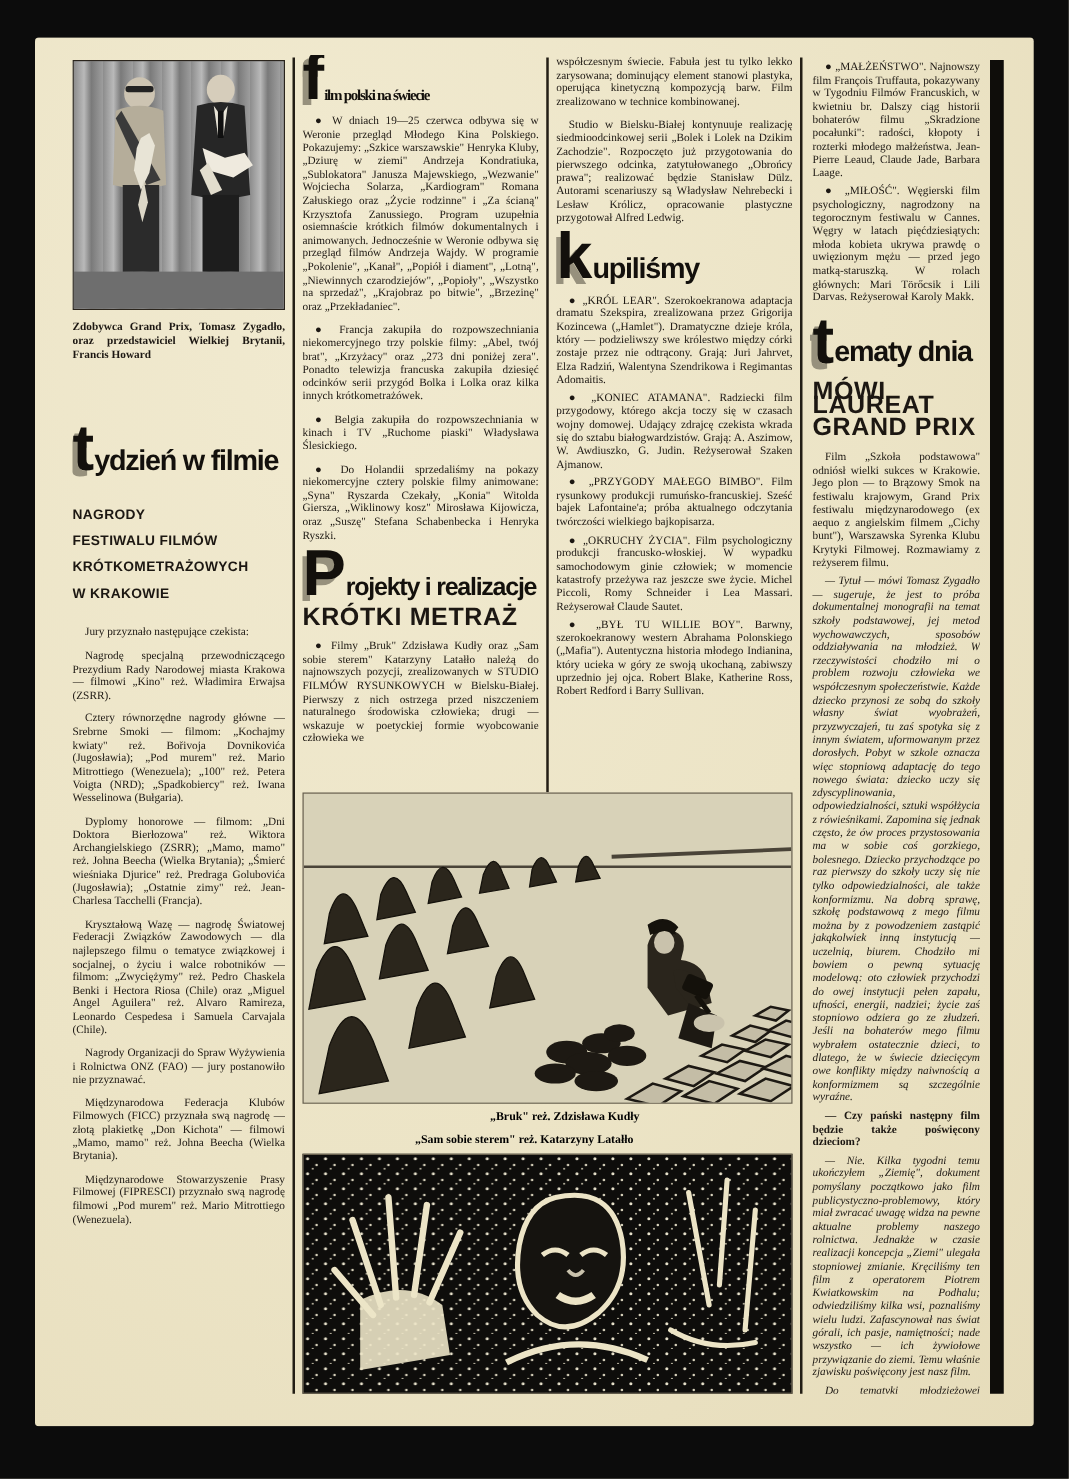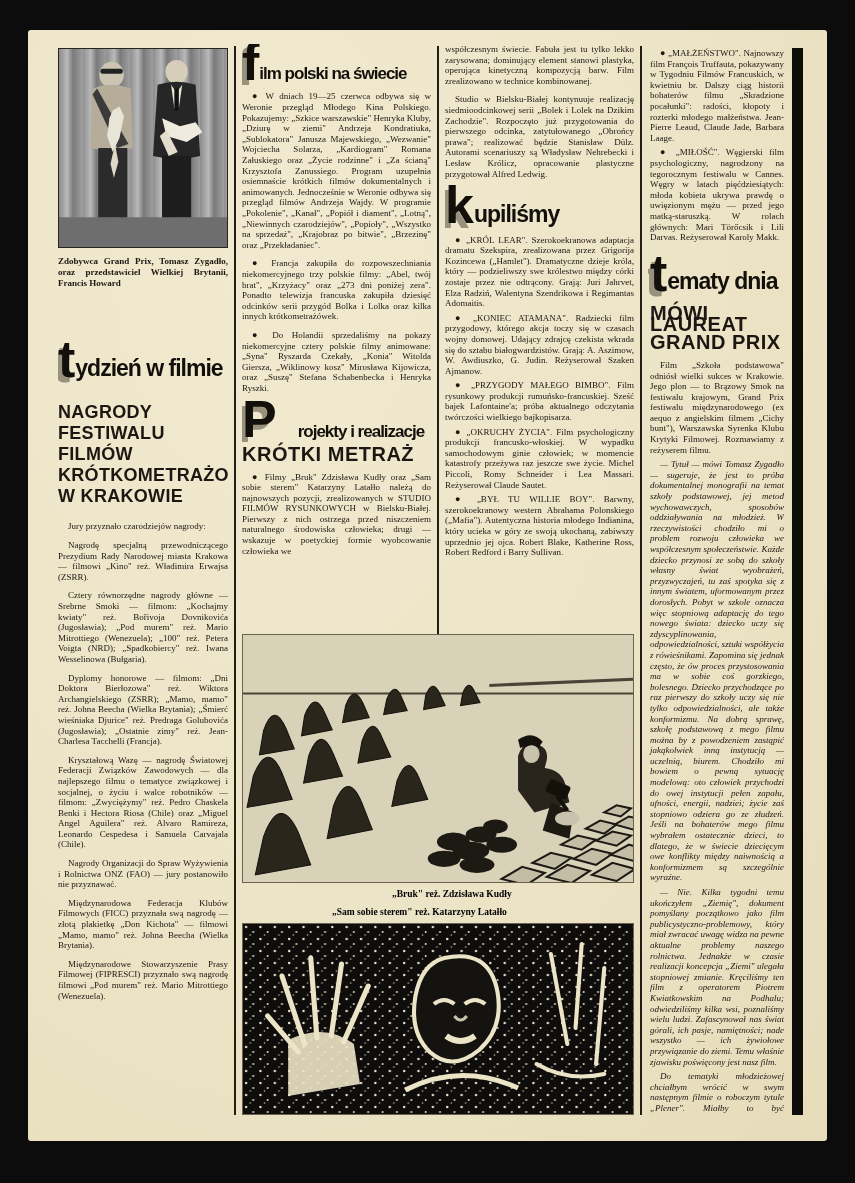--- a/index.html
+++ b/index.html
@@ -22,21 +22,21 @@
   .photo-fig svg{display:block;width:100%;height:100%;}
   .photo-caption{font-size:9px;line-height:11px;font-weight:bold;text-align:justify;margin:2px 0 0;}
 
   
   .masthead{font-family:"Liberation Sans",sans-serif;font-weight:bold;color:#13100c;
             display:flex;align-items:flex-end;margin:0 0 10px;}
   .masthead .init{font-size:52px;line-height:0.72;letter-spacing:-2px;
             text-shadow:-5px 5px 0 #97917d;margin-right:2px;}
   .masthead .rest{font-size:23px;letter-spacing:-1px;line-height:0.9;white-space:nowrap;}
   .m1{margin-top:52px;}
-  .award-heading{font-family:"Liberation Sans",sans-serif;font-weight:bold;font-size:18px;
+  .award-heading{font-family:"Liberation Sans",sans-serif;font-weight:bold;font-size:11px;
             line-height:21px;letter-spacing:.3px;margin:14px 0 14px;}
   .subhead{font-family:"Liberation Sans",sans-serif;font-weight:bold;font-size:20px;
             letter-spacing:.5px;margin:6px 0 12px;}
 
   
   .vrule{flex:0 0 2px;background:#231e15;margin:2px 6px 0 6px;}
   .right-bar{flex:0 0 11px;background:#0f0d0a;margin:4px 4px 0 8px;}
 
   
   .middle{flex:0 0 392px;display:flex;flex-direction:column;}
@@ -105,48 +105,49 @@
         <span class="rest">ydzień w filmie</span>
       </div>
 
       <div class="award-heading">
         <div>NAGRODY</div>
         <div>FESTIWALU FILMÓW</div>
         <div>KRÓTKOMETRAŻOWYCH</div>
         <div>W KRAKOWIE</div>
       </div>
 
-      <p class="para">Jury przyznało czarodziejów nagrody:</p>
+      <p class="para">Jury przyznało następujące czekista:</p>
       <p class="para">Nagrodę specjalną przewodniczącego Prezydium Rady Narodowej miasta Krakowa — filmowi „Kino" reż. Władimira Erwajsa (ZSRR).</p>
       <p class="para">Cztery równorzędne nagrody główne — Srebrne Smoki — filmom: „Kochajmy kwiaty" reż. Bořivoja Dovnikovića (Jugosławia); „Pod murem" reż. Mario Mitrottiego (Wenezuela); „100" reż. Petera Voigta (NRD); „Spadkobiercy" reż. Iwana Wesselinowa (Bułgaria).</p>
       <p class="para">Dyplomy honorowe — filmom: „Dni Doktora Bierłozowa" reż. Wiktora Archangielskiego (ZSRR); „Mamo, mamo" reż. Johna Beecha (Wielka Brytania); „Śmierć wieśniaka Djurice" reż. Predraga Golubovića (Jugosławia); „Ostatnie zimy" reż. Jean-Charlesa Tacchelli (Francja).</p>
       <p class="para">Kryształową Wazę — nagrodę Światowej Federacji Związków Zawodowych — dla najlepszego filmu o tematyce związkowej i socjalnej, o życiu i walce robotników — filmom: „Zwyciężymy" reż. Pedro Chaskela Benki i Hectora Riosa (Chile) oraz „Miguel Angel Aguilera" reż. Alvaro Ramireza, Leonardo Cespedesa i Samuela Carvajala (Chile).</p>
       <p class="para">Nagrody Organizacji do Spraw Wyżywienia i Rolnictwa ONZ (FAO) — jury postanowiło nie przyznawać.</p>
       <p class="para">Międzynarodowa Federacja Klubów Filmowych (FICC) przyznała swą nagrodę — złotą plakietkę „Don Kichota" — filmowi „Mamo, mamo" reż. Johna Beecha (Wielka Brytania).</p>
       <p class="para">Międzynarodowe Stowarzyszenie Prasy Filmowej (FIPRESCI) przyznało swą nagrodę filmowi „Pod murem" reż. Mario Mitrottiego (Wenezuela).</p>
 
     </div>
 
     <div class="vrule"></div>
 
     <div class="middle">
       <div class="middle-top">
 
         <div class="col col2 body-text">
           <div class="masthead">
             <span class="init">f</span>
-            <span class="rest" style="font-size:17px;">ilm polski na świecie</span>
+            <span class="rest" style="font-size:12px;font-family:Liberation Serif, serif;">ilm polski na świecie</span>
           </div>
           <p class="para">● W dniach 19—25 czerwca odbywa się w Weronie przegląd Młodego Kina Polskiego. Pokazujemy: „Szkice warszawskie" Henryka Kluby, „Dziurę w ziemi" Andrzeja Kondratiuka, „Sublokatora" Janusza Majewskiego, „Wezwanie" Wojciecha Solarza, „Kardiogram" Romana Załuskiego oraz „Życie rodzinne" i „Za ścianą" Krzysztofa Zanussiego. Program uzupełnia osiemnaście krótkich filmów dokumentalnych i animowanych. Jednocześnie w Weronie odbywa się przegląd filmów Andrzeja Wajdy. W programie „Pokolenie", „Kanał", „Popiół i diament", „Lotną", „Niewinnych czarodziejów", „Popioły", „Wszystko na sprzedaż", „Krajobraz po bitwie", „Brzezinę" oraz „Przekładaniec".</p>
           <p class="para">● Francja zakupiła do rozpowszechniania niekomercyjnego trzy polskie filmy: „Abel, twój brat", „Krzyżacy" oraz „273 dni poniżej zera". Ponadto telewizja francuska zakupiła dziesięć odcinków serii przygód Bolka i Lolka oraz kilka innych krótkometrażówek.</p>
+          <p class="para">● Belgia zakupiła do rozpowszechniania w kinach i TV „Ruchome piaski" Władysława Ślesickiego.</p>
           <p class="para">● Do Holandii sprzedaliśmy na pokazy niekomercyjne cztery polskie filmy animowane: „Syna" Ryszarda Czekały, „Konia" Witolda Giersza, „Wiklinowy kosz" Mirosława Kijowicza, oraz „Suszę" Stefana Schabenbecka i Henryka Ryszki.</p>
 
           <div class="masthead m4">
             <span class="init">P</span>
-            <span class="rest" style="font-size:17px;margin-left:21px;">rojekty i realizacje</span>
+            <span class="rest" style="font-size:20px;">rojekty i realizacje</span>
           </div>
           <div class="subhead">KRÓTKI METRAŻ</div>
           <p class="para">● Filmy „Bruk" Zdzisława Kudły oraz „Sam sobie sterem" Katarzyny Latałło należą do najnowszych pozycji, zrealizowanych w STUDIO FILMÓW RYSUNKOWYCH w Bielsku-Białej. Pierwszy z nich ostrzega przed niszczeniem naturalnego środowiska człowieka; drugi — wskazuje w poetyckiej formie wyobcowanie człowieka we</p>
         </div>
 
         <div class="mid-rule"></div>
 
         <div class="col col3 body-text">
           <p class="para" style="text-indent:0;">współczesnym świecie. Fabuła jest tu tylko lekko zarysowana; dominujący element stanowi plastyka, operująca kinetyczną kompozycją barw. Film zrealizowano w technice kombinowanej.</p>
           <p class="para">Studio w Bielsku-Białej kontynuuje realizację siedmioodcinkowej serii „Bolek i Lolek na Dzikim Zachodzie". Rozpoczęto już przygotowania do pierwszego odcinka, zatytułowanego „Obrońcy prawa"; realizować będzie Stanisław Dülz. Autorami scenariuszy są Władysław Nehrebecki i Lesław Królicz, opracowanie plastyczne przygotował Alfred Ledwig.</p>
@@ -277,20 +278,21 @@
 
       <div class="masthead m4">
         <span class="init">t</span>
         <span class="rest">ematy dnia</span>
       </div>
       <div class="subhead" style="margin-bottom:2px;">MÓWI LAUREAT</div>
       <div class="subhead">GRAND PRIX</div>
 
       <p class="para tight">Film „Szkoła podstawowa" odniósł wielki sukces w Krakowie. Jego plon — to Brązowy Smok na festiwalu krajowym, Grand Prix festiwalu międzynarodowego (ex aequo z angielskim filmem „Cichy bunt"), Warszawska Syrenka Klubu Krytyki Filmowej. Rozmawiamy z reżyserem filmu.</p>
       <p class="para tight ans">— Tytuł — mówi Tomasz Zygadło — sugeruje, że jest to próba dokumentalnej monografii na temat szkoły podstawowej, jej metod wychowawczych, sposobów oddziaływania na młodzież. W rzeczywistości chodziło mi o problem rozwoju człowieka we współczesnym społeczeństwie. Każde dziecko przynosi ze sobą do szkoły własny świat wyobrażeń, przyzwyczajeń, tu zaś spotyka się z innym światem, uformowanym przez dorosłych. Pobyt w szkole oznacza więc stopniową adaptację do tego nowego świata: dziecko uczy się zdyscyplinowania, odpowiedzialności, sztuki współżycia z rówieśnikami. Zapomina się jednak często, że ów proces przystosowania ma w sobie coś gorzkiego, bolesnego. Dziecko przychodzące po raz pierwszy do szkoły uczy się nie tylko odpowiedzialności, ale także konformizmu. Na dobrą sprawę, szkołę podstawową z mego filmu można by z powodzeniem zastąpić jakąkolwiek inną instytucją — uczelnią, biurem. Chodziło mi bowiem o pewną sytuację modelową: oto człowiek przychodzi do owej instytucji pełen zapału, ufności, energii, nadziei; życie zaś stopniowo odziera go ze złudzeń. Jeśli na bohaterów mego filmu wybrałem ostatecznie dzieci, to dlatego, że w świecie dziecięcym owe konflikty między naiwnością a konformizmem są szczególnie wyraźne.</p>
+      <p class="para tight q">— Czy pański następny film będzie także poświęcony dzieciom?</p>
       <p class="para tight ans">— Nie. Kilka tygodni temu ukończyłem „Ziemię", dokument pomyślany początkowo jako film publicystyczno-problemowy, który miał zwracać uwagę widza na pewne aktualne problemy naszego rolnictwa. Jednakże w czasie realizacji koncepcja „Ziemi" ulegała stopniowej zmianie. Kręciliśmy ten film z operatorem Piotrem Kwiatkowskim na Podhalu; odwiedziliśmy kilka wsi, poznaliśmy wielu ludzi. Zafascynował nas świat górali, ich pasje, namiętności; nade wszystko — ich żywiołowe przywiązanie do ziemi. Temu właśnie zjawisku poświęcony jest nasz film.</p>
       <p class="para tight ans">Do tematyki młodzieżowej chciałbym wrócić w swym następnym filmie o roboczym tytule „Plener". Miałby to być dokumentalny portret pokolenia dwudziestolatków. Wybrałem środowisko studentów Akademii Sztuk Plastycznych.</p>
 
     </div>
 
     <div class="right-bar"></div>
   </div>
 </div>
 
 </body></html>

